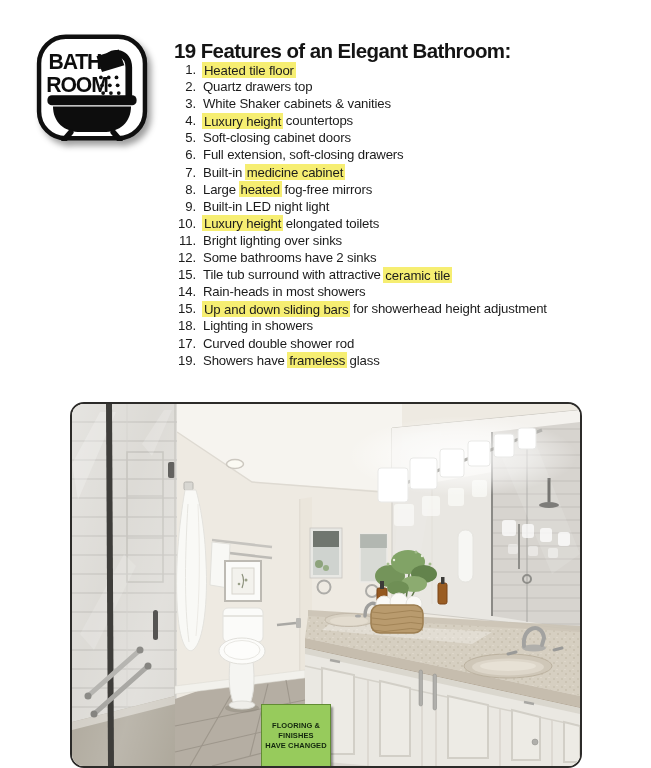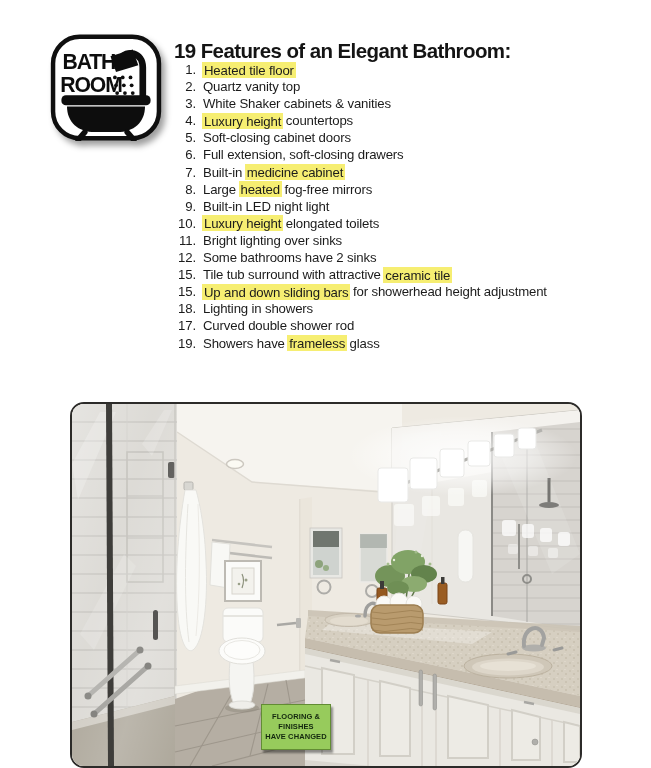--- a/index.html
+++ b/index.html
@@ -1,41 +1,41 @@
 <!DOCTYPE html>
 <html style="--hl: #f6ee72; --green: #97cb5c; --badge-text: #13270e;"><head>
 <meta charset="utf-8">
 <style>
   html,body{margin:0;padding:0;background:#ffffff;}
   .page{position:relative;width:651px;height:768px;background:#fff;
         font-family:"Liberation Sans", sans-serif;overflow:hidden;}
 
   
-  .logo{position:absolute;left:42px;top:34px;width:128px;height:107px;}
+  .logo{position:absolute;left:28px;top:34px;width:128px;height:107px;}
   .logo svg{width:100%;height:100%;filter:drop-shadow(4px 5px 3px rgba(0,0,0,.38));}
 
   
   .title{position:absolute;left:166px;top:31px;margin:8px;font-size:20.5px;font-weight:bold;
          letter-spacing:-0.6px;color:#141414;white-space:nowrap;}
 
   
   .features{position:absolute;left:170px;top:62px;margin:0;padding:0;list-style:none;}
   .features li{display:flex;align-items:baseline;height:17.1px;font-size:13.2px;
                letter-spacing:-0.15px;color:#1b1b1b;}
   .features .num{flex:0 0 26px;width:26px;text-align:right;}
   .features .txt{margin-left:7px;white-space:nowrap;text-align:center;}
   .hl{background:var(--hl);padding:0.5px 2px;margin:0 -1px;}
 
   
   .photo{position:absolute;left:70px;top:402px;width:508px;height:362px;
          border:2.5px solid #2c2b29;border-radius:14px;overflow:hidden;background:#eceae3;}
   .photo svg{display:block;width:100%;height:100%;}
 
   
-  .badge{position:absolute;left:189px;top:300px;width:64px;padding:7px 2px;
+  .badge{position:absolute;left:189px;top:300px;width:64px;padding:16px 2px;
          background:var(--green);border:1px solid rgba(55,90,20,.55);
          box-shadow:1.5px 2.5px 2px rgba(0,0,0,.4);text-align:center;font-weight:bold;
          font-size:7.5px;line-height:1.35;color:var(--badge-text);letter-spacing:.1px;}
 </style>
 </head>
 <body>
 
 <div class="page">
 
   <div class="logo">
@@ -68,21 +68,21 @@
 
   <h1 class="title">19 Features of an Elegant Bathroom:</h1>
 
   <ol class="features">
       <li>
         <span class="num">1.</span>
         <span class="txt"><span class="hl">Heated tile floor</span></span>
       </li>
       <li>
         <span class="num">2.</span>
-        <span class="txt"><span>Quartz vanity top</span></span>
+        <span class="txt"><span>Quartz drawers top</span></span>
       </li>
       <li>
         <span class="num">3.</span>
         <span class="txt"><span>White Shaker cabinets &amp; vanities</span></span>
       </li>
       <li>
         <span class="num">4.</span>
         <span class="txt"><span class="hl">Luxury height</span><span> countertops</span></span>
       </li>
       <li>
@@ -113,20 +113,24 @@
         <span class="num">11.</span>
         <span class="txt"><span>Bright lighting over sinks</span></span>
       </li>
       <li>
         <span class="num">12.</span>
         <span class="txt"><span>Some bathrooms have 2 sinks</span></span>
       </li>
       <li>
         <span class="num">15.</span>
         <span class="txt"><span>Tile tub surround with attractive </span><span class="hl">ceramic tile</span></span>
+      </li>
+      <li>
+        <span class="num">14.</span>
+        <span class="txt"><span>Rain-heads in most showers</span></span>
       </li>
       <li>
         <span class="num">15.</span>
         <span class="txt"><span class="hl">Up and down sliding bars</span><span> for showerhead height adjustment</span></span>
       </li>
       <li>
         <span class="num">18.</span>
         <span class="txt"><span>Lighting in showers</span></span>
       </li>
       <li>

